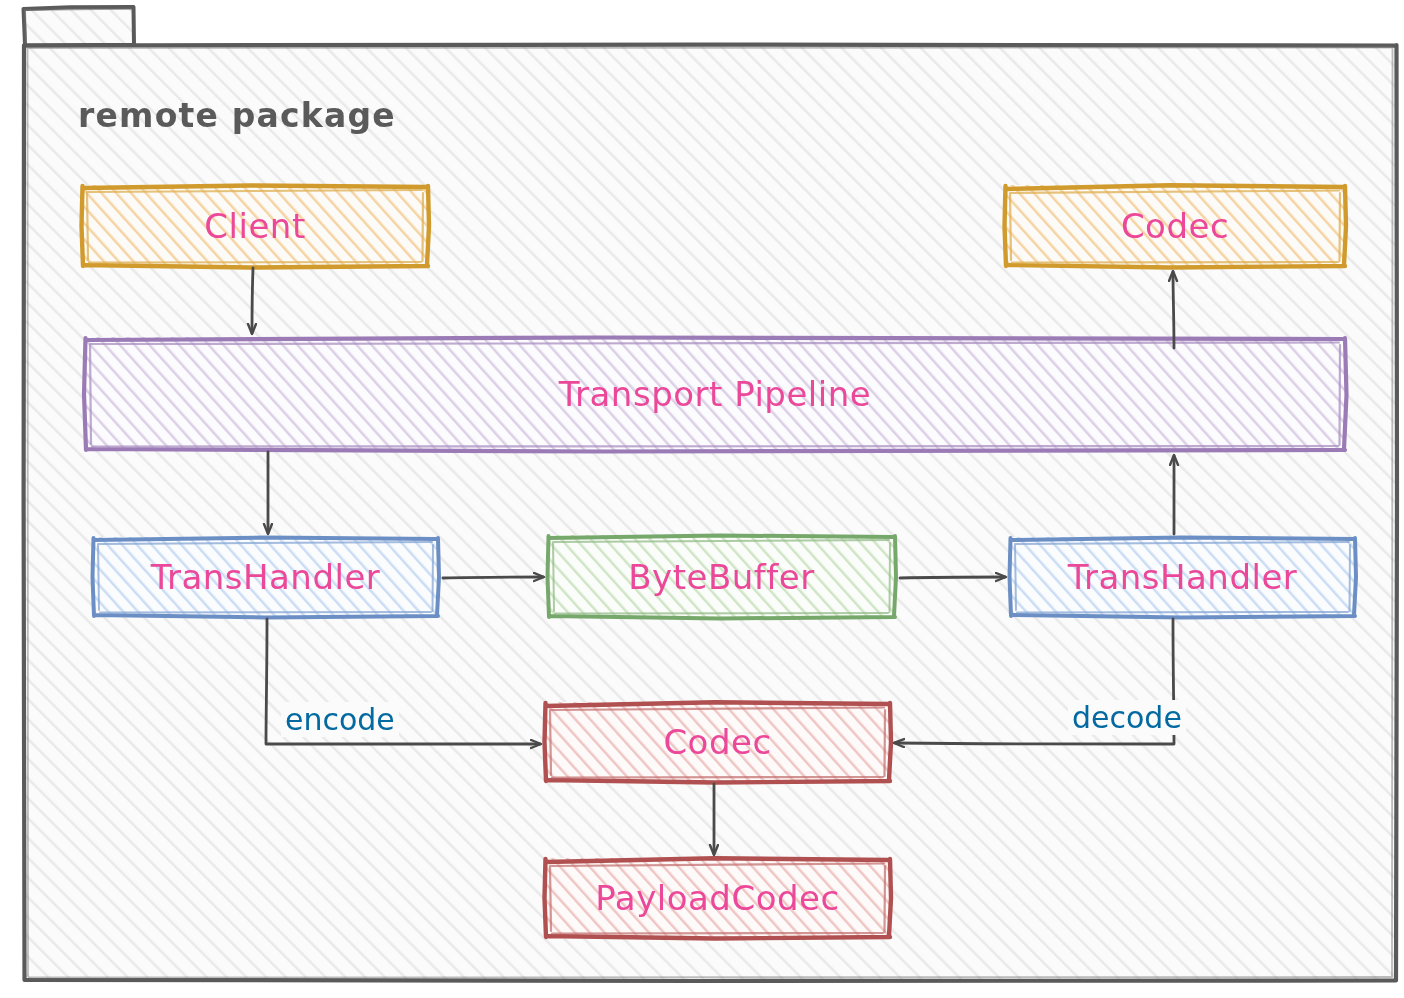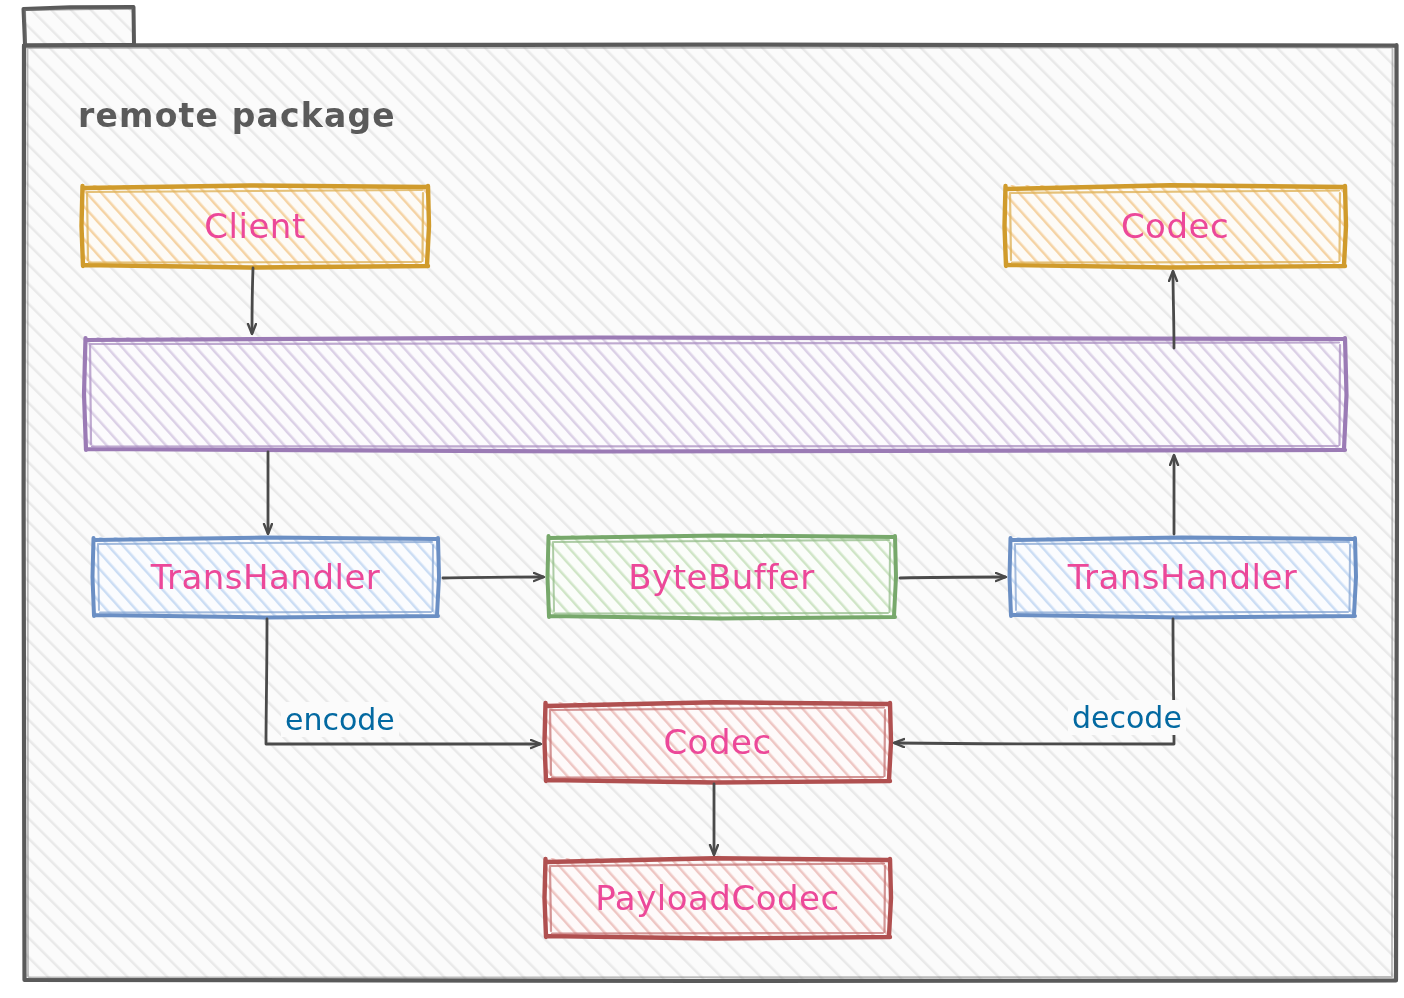--- a/index.html
+++ b/index.html
@@ -191,20 +191,21 @@
       <path d="M714,784 C714,812 714,832 714,854" marker-end="url(#arrowdark)"></path>
     </g>
   </svg>
 
   <div class="pkg-title">remote package</div>
 
   <div class="node-label" style="left:82px; top:185px; width:346px; height:82px;">Client</div>
 
   <div class="node-label" style="left:1005px; top:185px; width:340px; height:82px;">Codec</div>
 
+  <div class="node-label" style="left:85px; top:337px; width:1260px; height:113px;">Transport Pipeline</div>
 
   <div class="node-label" style="left:93px; top:537px; width:345px; height:80px;">TransHandler</div>
 
   <div class="node-label" style="left:548px; top:535px; width:347px; height:83px;">ByteBuffer</div>
 
   <div class="node-label" style="left:1010px; top:537px; width:345px; height:80px;">TransHandler</div>
 
   <div class="node-label" style="left:545px; top:858px; width:345px; height:80px;">PayloadCodec</div>
 
   <div class="node-label" style="left:545px; top:702px; width:345px; height:80px;">Codec</div>

